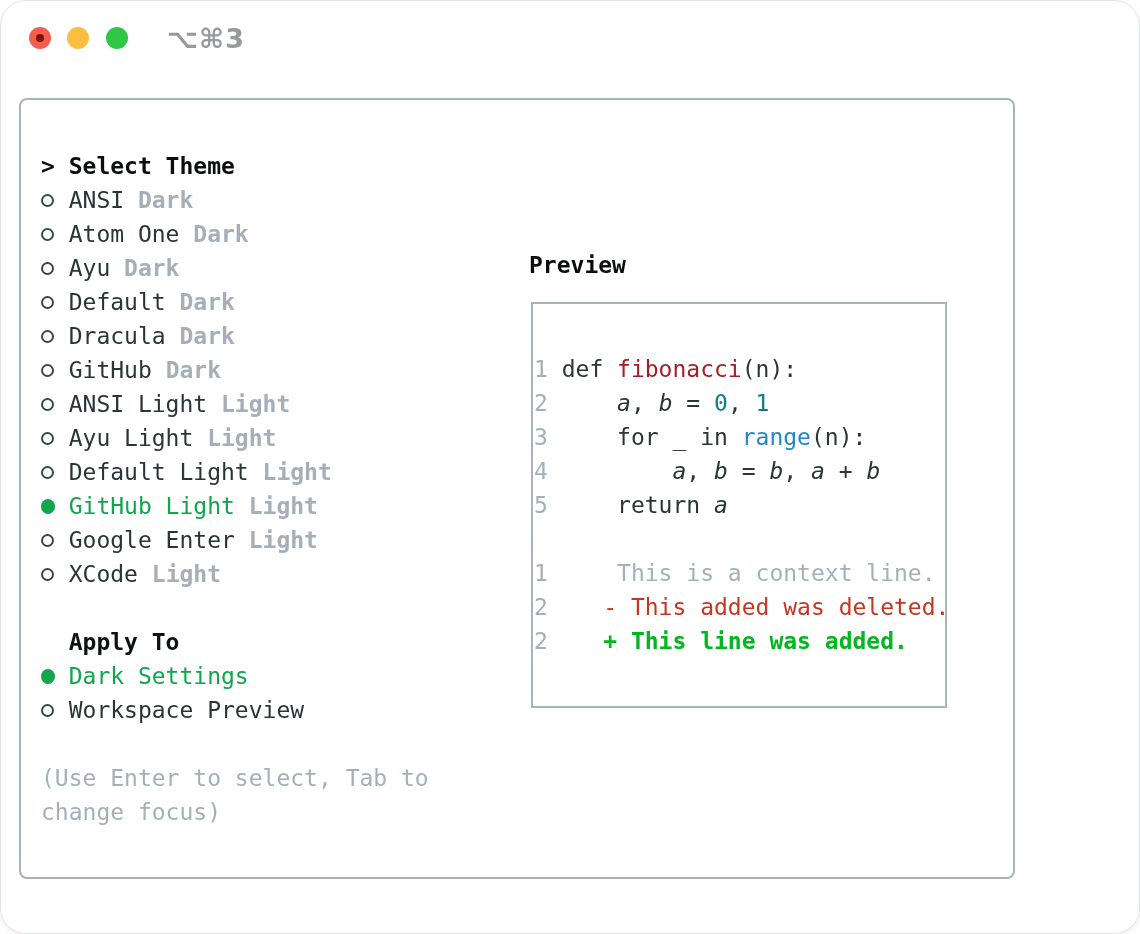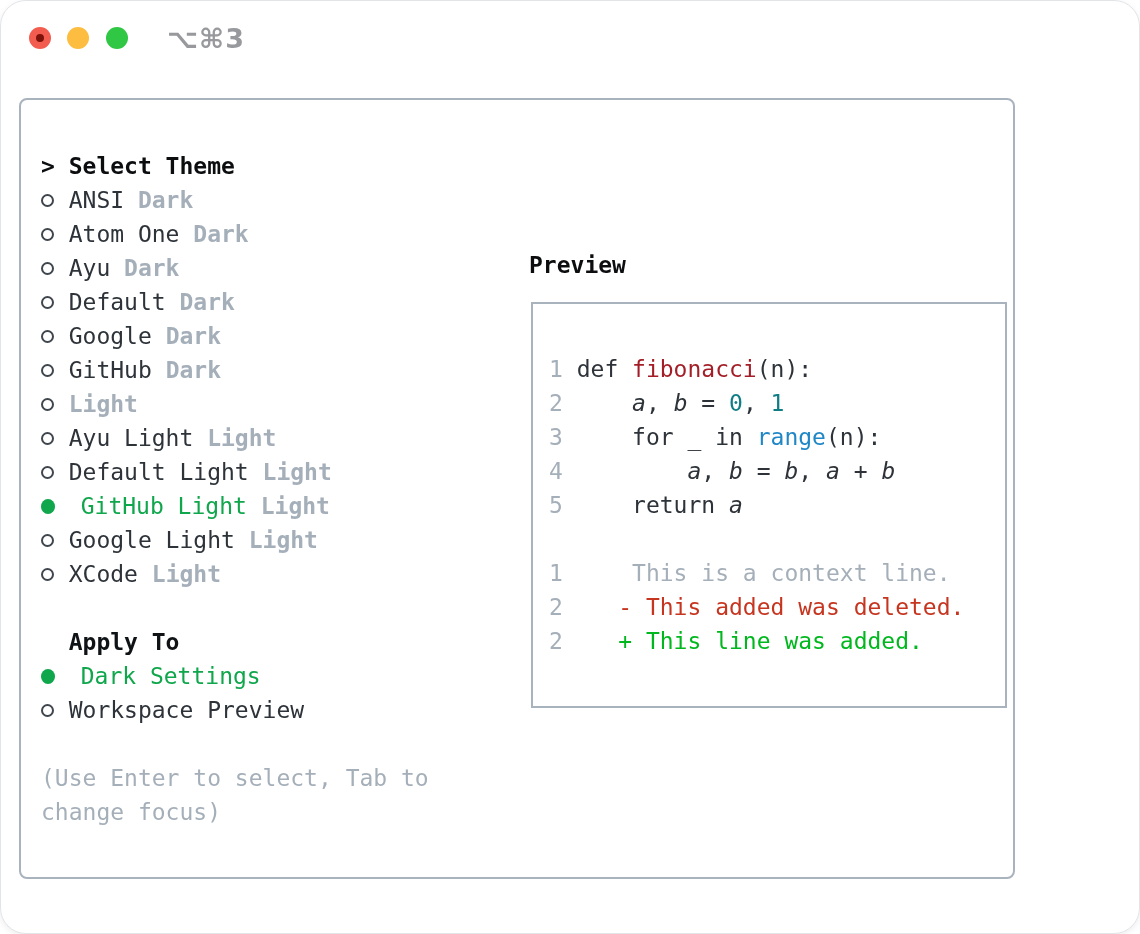--- a/index.html
+++ b/index.html
@@ -37,43 +37,43 @@
   }
   .col-left{position:absolute; left:20px; top:49px; font-size:23px; line-height:34px; color:var(--text);}
   .row{display:flex; align-items:center; gap:1ch; height:34px; white-space:pre;}
   .bslot{display:inline-flex; width:1ch; justify-content:center; align-items:center;}
   .ring{width:13px; height:13px; border:2px solid var(--bullet-dark); border-radius:50%;}
   .fill{width:15px; height:15px; border-radius:50%; background:var(--accent-green);}
   .caret{font-weight:700; color:var(--heading-black);}
   .hdr-label{font-weight:700; color:var(--heading-black);}
   .tname{color:var(--text);}
   .tvariant{color:var(--muted);font-weight:bold;}
-  .selected .tname{color:var(--accent-green);margin-left:12px;}
+  .selected .tname{color:var(--accent-green);}
   .spacer{height:34px;}
   .sec-hdr{height:34px; padding-left:2ch; color:#101316; display:flex; align-items:center; white-space:pre;font-weight:bold;}
   .hint{color:var(--muted); white-space:pre;}
   
   .preview-hdr{
     position:absolute; left:500px; top:148px; height:34px; display:flex; align-items:center;
     font-size:23px; font-weight:700; color:var(--heading-black);margin-left:8px;
   }
   .pbox{
-    position:absolute; left:510px; top:202px; width:476px; height:406px;
+    position:absolute; left:510px; top:202px; width:416px; height:406px;
     border:2px solid var(--panel-border); background:#fff;
-    padding:48px 0 0 16px; font-size:23px; line-height:34px;
+    padding:48px 0 0 1px; font-size:23px; line-height:34px;
   }
   .cline{white-space:pre; height:34px;}
   .lnum{display:inline-block; width:2ch; color:var(--muted);}
   .c-text{color:var(--text);}
   .c-muted{color:var(--muted);}
   .c-func{color:var(--function-red);}
   .c-num{color:var(--number-teal);}
   .c-builtin{color:var(--builtin-blue);}
   .c-del{color:var(--diff-del-red);}
-  .c-add{color:var(--diff-add-green);}
+  .c-add{color:var(--diff-add-green);font-weight:bold;}
   .it{font-style:italic;}
 </style>
 </head>
 <body>
 
 <div class="window">
 
   <div class="titlebar">
     <span class="tl tl-close">
         <span class="dot"></span>
@@ -107,50 +107,51 @@
         <span class="tname">Ayu</span>
         <span class="tvariant">Dark</span>
       </div>
       <div class="row">
         <span class="bslot"><span class="ring"></span></span>
         <span class="tname">Default</span>
         <span class="tvariant">Dark</span>
       </div>
       <div class="row">
         <span class="bslot"><span class="ring"></span></span>
-        <span class="tname">Google</span>
+        <span class="tname">Dracula</span>
         <span class="tvariant">Dark</span>
       </div>
       <div class="row">
         <span class="bslot"><span class="ring"></span></span>
         <span class="tname">GitHub</span>
         <span class="tvariant">Dark</span>
       </div>
       <div class="row">
         <span class="bslot"><span class="ring"></span></span>
+        <span class="tname">ANSI Light</span>
         <span class="tvariant">Light</span>
       </div>
       <div class="row">
         <span class="bslot"><span class="ring"></span></span>
         <span class="tname">Ayu Light</span>
         <span class="tvariant">Light</span>
       </div>
       <div class="row">
         <span class="bslot"><span class="ring"></span></span>
         <span class="tname">Default Light</span>
         <span class="tvariant">Light</span>
       </div>
       <div class="row selected">
         <span class="bslot"><span class="fill"></span></span>
         <span class="tname">GitHub Light</span>
         <span class="tvariant">Light</span>
       </div>
       <div class="row">
         <span class="bslot"><span class="ring"></span></span>
-        <span class="tname">Google Light</span>
+        <span class="tname">Google Enter</span>
         <span class="tvariant">Light</span>
       </div>
       <div class="row">
         <span class="bslot"><span class="ring"></span></span>
         <span class="tname">XCode</span>
         <span class="tvariant">Light</span>
       </div>
 
       <div class="spacer"></div>
 

